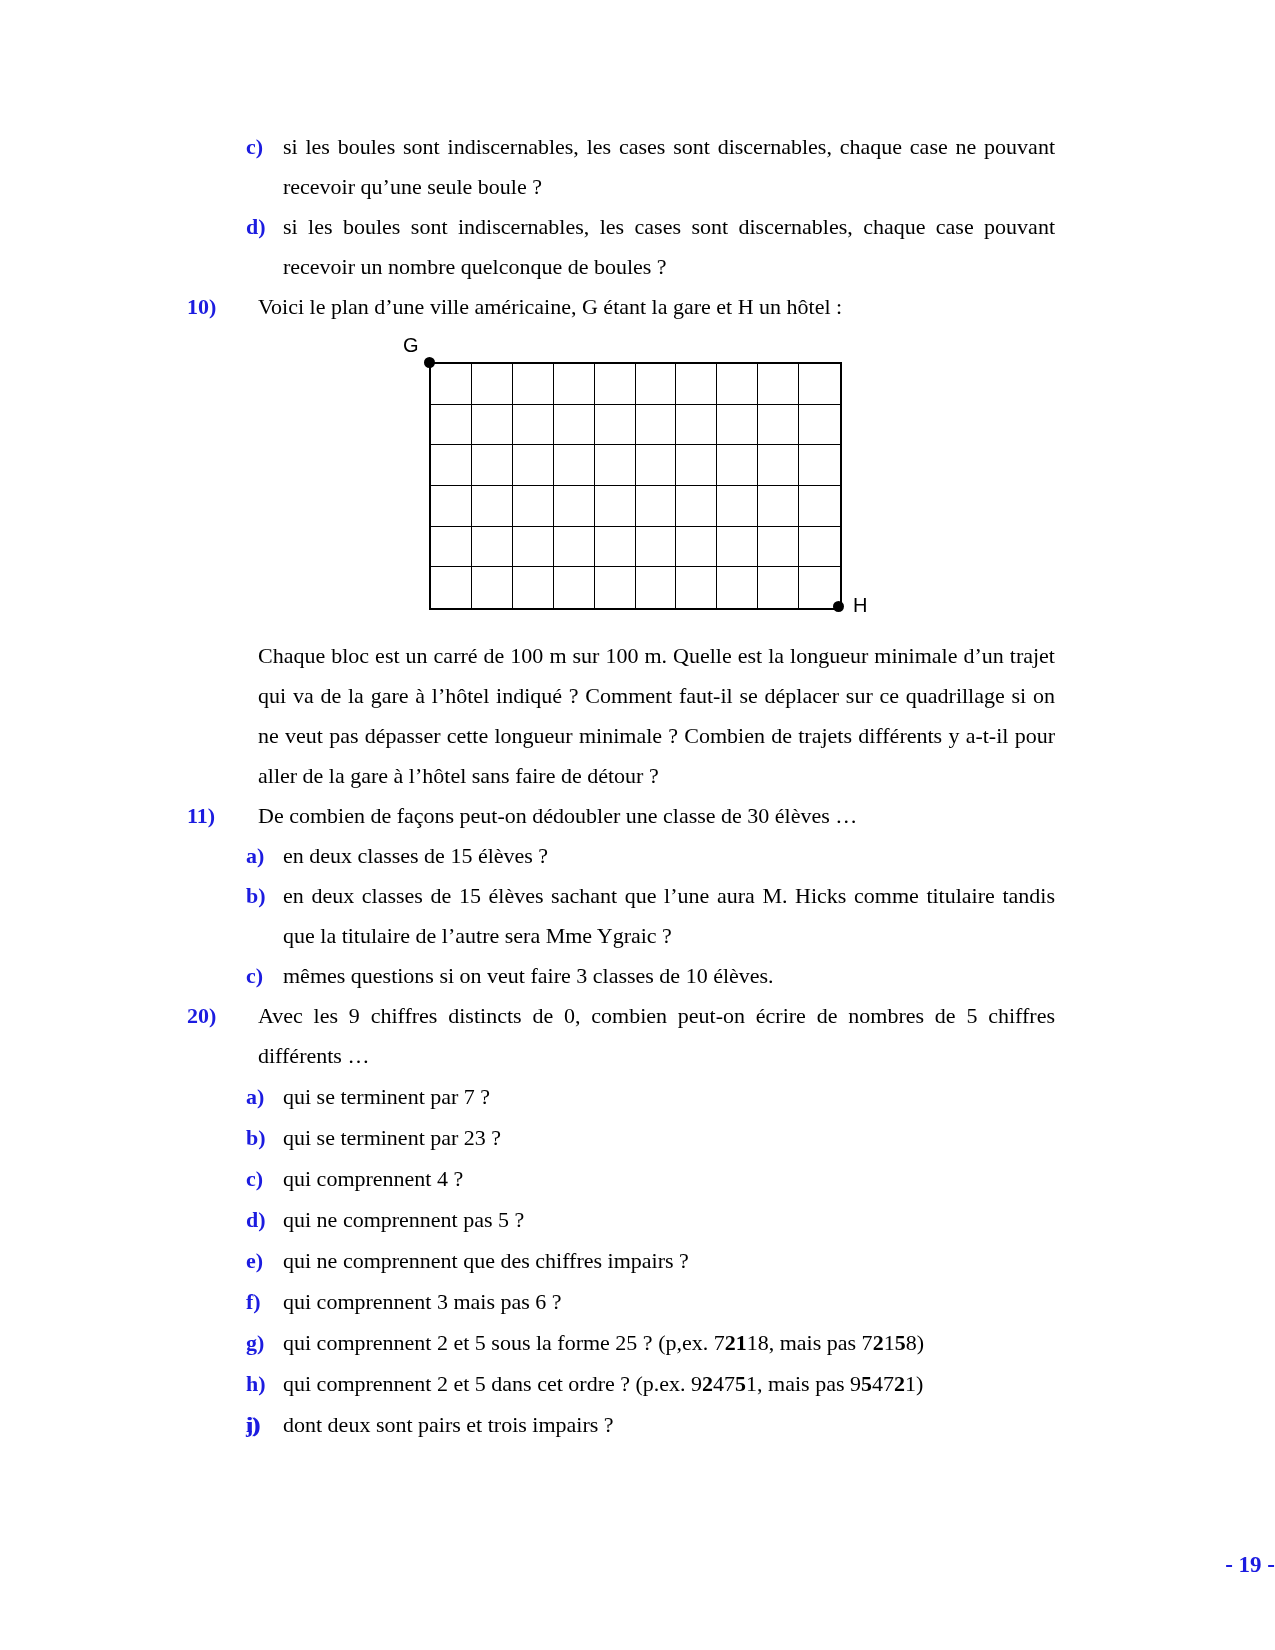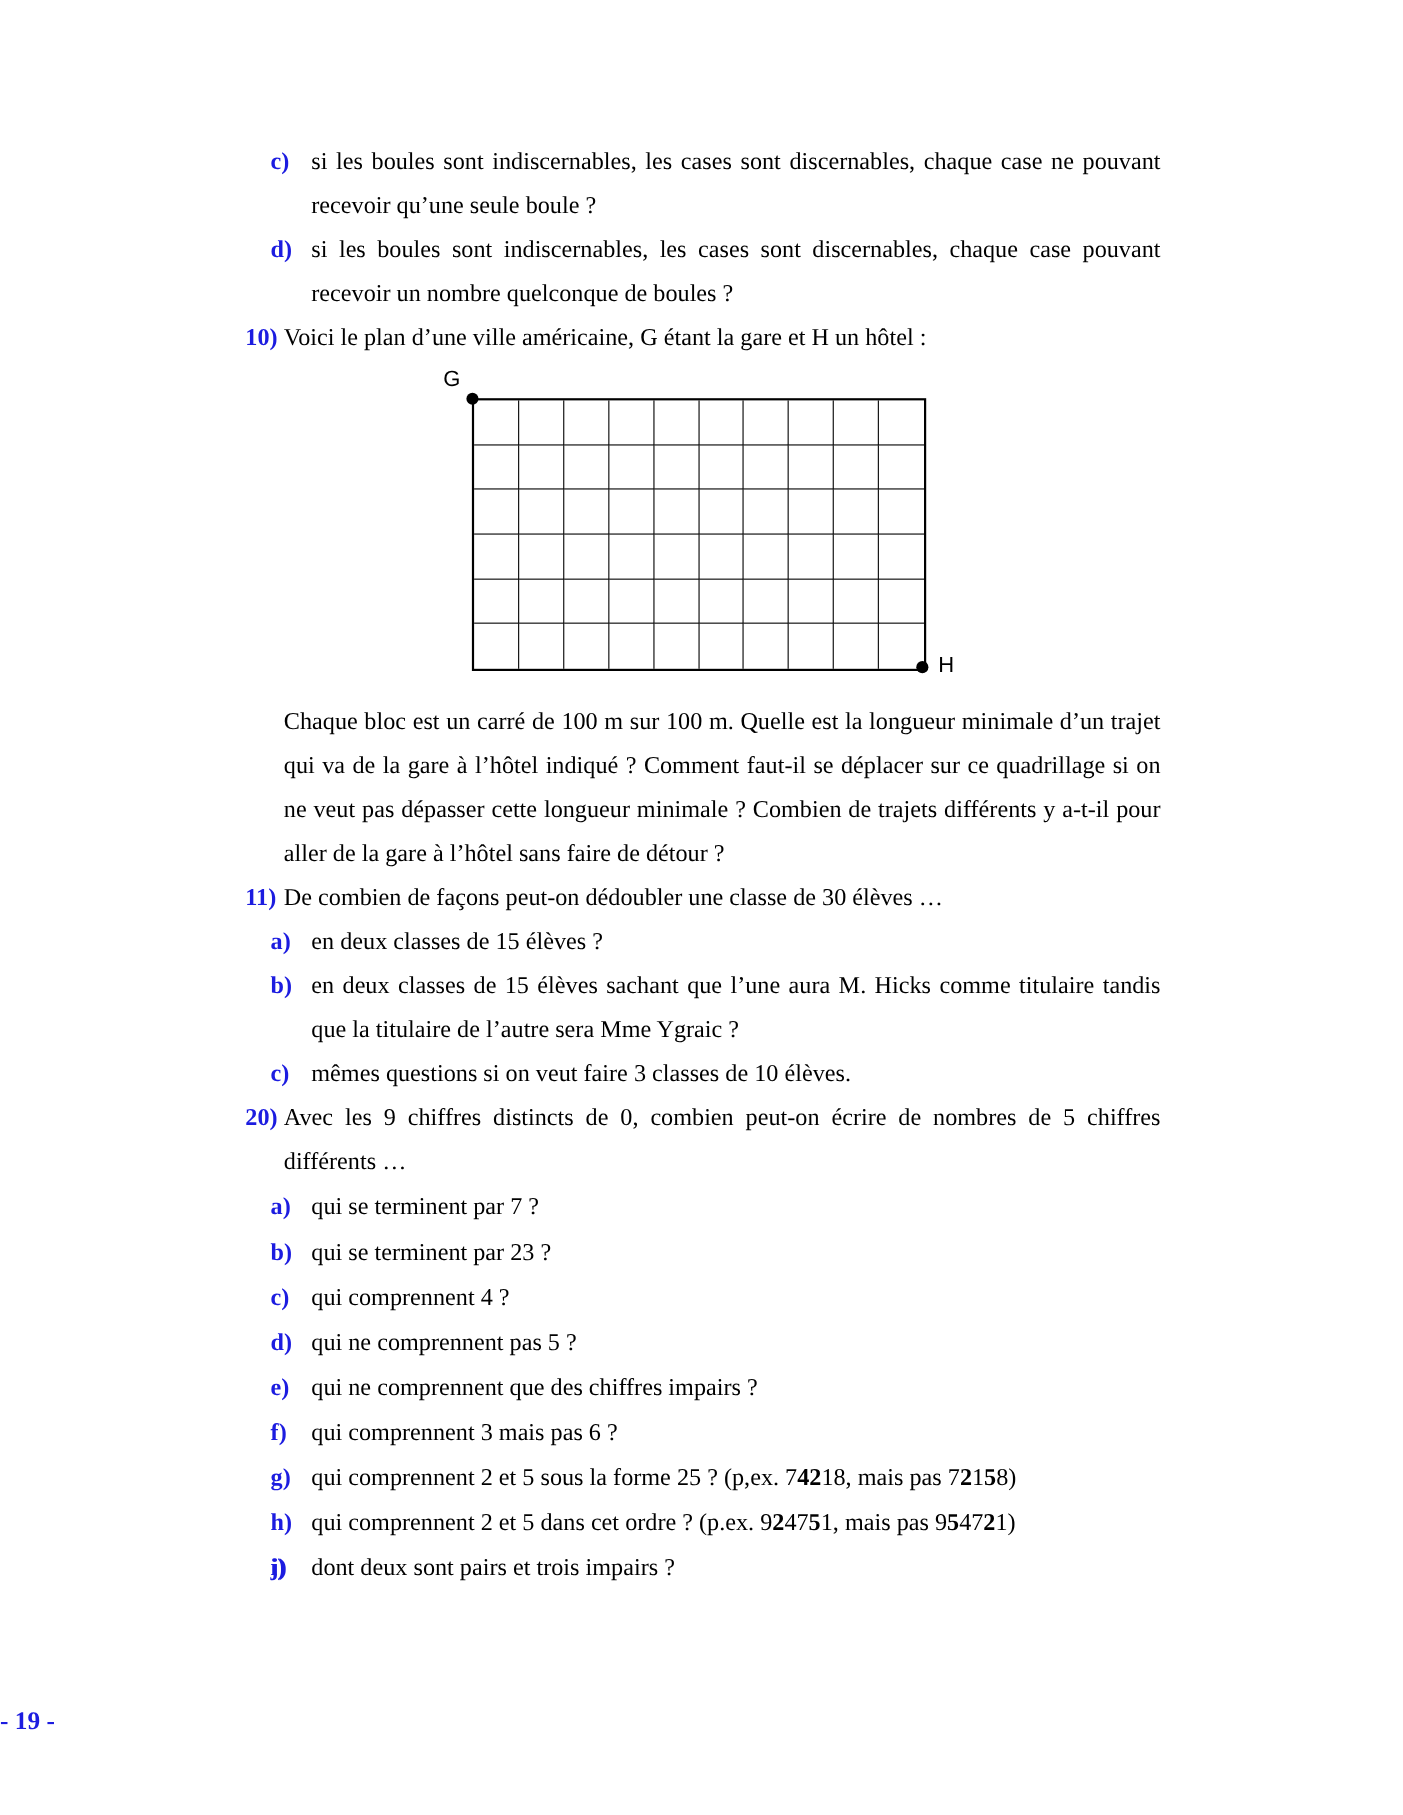--- a/index.html
+++ b/index.html
@@ -16,21 +16,21 @@
     position: absolute;
     left: 187px; top: 127px;
     width: 868px;
   }
   .item, .para {
     position: relative;
     line-height: 40px;
     text-align: justify;
   }
   .item.main { padding-left: 71px; }
-  .item.main > .label { position: absolute; left: 0; margin-left: 36px; }
+  .item.main > .label { position: absolute; left: 0; }
   .item.sub  { padding-left: 96px; }
   .item.sub > .label { position: absolute; left: 59px; }
   .item.sub.t { line-height: 41px; }
   .para { padding-left: 71px; }
   .label { color: #1c1ce0; font-weight: bold; }
   .it { }
   .bd { font-weight: bold; }
 
   
   .figure { position: relative; height: 309px; }
@@ -56,21 +56,21 @@
   .dot {
     position: absolute; width: 11px; height: 11px;
     border-radius: 50%; background: #000;
   }
   .gdot { left: 237px; top: 30px; }
   .hdot { left: 646px; top: 274px; }
 
   .footer {
     position: absolute;
     left: 0; top: 1551px; width: 1275px;
-    text-align: left;
+    text-align: right;
     color: #1c1ce0;
     font-weight: bold;
     font-size: 23px;
     line-height: 28px;
   }
 </style>
 </head>
 <body>
 
 <div class="content">
@@ -150,19 +150,19 @@
     <div class="item sub"><span class="label">a)</span><span class="txt"><span>en deux classes de 15 élèves ?</span></span></div>
     <div class="item sub"><span class="label">b)</span><span class="txt"><span>en deux classes de 15 élèves sachant que l’une aura M. Hicks comme titulaire tandis que la titulaire de l’autre sera Mme Ygraic ?</span></span></div>
     <div class="item sub"><span class="label">c)</span><span class="txt"><span>mêmes questions si on veut faire 3 classes de 10 élèves.</span></span></div>
     <div class="item main"><span class="label">20)</span><span class="txt"><span>Avec les 9 chiffres distincts de 0, combien peut-on écrire de nombres de 5 chiffres différents …</span></span></div>
     <div class="item sub t"><span class="label">a)</span><span class="txt"><span>qui se terminent par 7 ?</span></span></div>
     <div class="item sub t"><span class="label">b)</span><span class="txt"><span>qui se terminent par 23 ?</span></span></div>
     <div class="item sub t"><span class="label">c)</span><span class="txt"><span>qui comprennent 4 ?</span></span></div>
     <div class="item sub t"><span class="label">d)</span><span class="txt"><span>qui ne comprennent pas 5 ?</span></span></div>
     <div class="item sub t"><span class="label">e)</span><span class="txt"><span>qui ne comprennent que des chiffres impairs ?</span></span></div>
     <div class="item sub t"><span class="label">f)</span><span class="txt"><span>qui comprennent 3 mais pas 6 ?</span></span></div>
-    <div class="item sub t"><span class="label">g)</span><span class="txt"><span>qui comprennent 2 et 5 sous la forme 25 ? </span><span class="it">(p,ex. 7</span><span class="it bd">42</span><span class="it">18, mais pas 7</span><span class="it bd">2</span><span class="it">1</span><span class="it bd">5</span><span class="it">8)</span></span></div>
+    <div class="item sub t"><span class="label">g)</span><span class="txt"><span>qui comprennent 2 et 5 sous la forme 25 ? </span><span class="it">(p,ex. 7</span><span class="it bd">21</span><span class="it">18, mais pas 7</span><span class="it bd">2</span><span class="it">1</span><span class="it bd">5</span><span class="it">8)</span></span></div>
     <div class="item sub t"><span class="label">h)</span><span class="txt"><span>qui comprennent 2 et 5 dans cet ordre ? </span><span class="it">(p.ex. 9</span><span class="it bd">2</span><span class="it">47</span><span class="it bd">5</span><span class="it">1, mais pas 9</span><span class="it bd">5</span><span class="it">47</span><span class="it bd">2</span><span class="it">1)</span></span></div>
     <div class="item sub t"><span class="label">i)</span></div>
     <div class="item sub t"><span class="label">j)</span><span class="txt"><span>dont deux sont pairs et trois impairs ?</span></span></div>
   </div>
 
 <div class="footer">- 19 -</div>
 
 </body></html>

